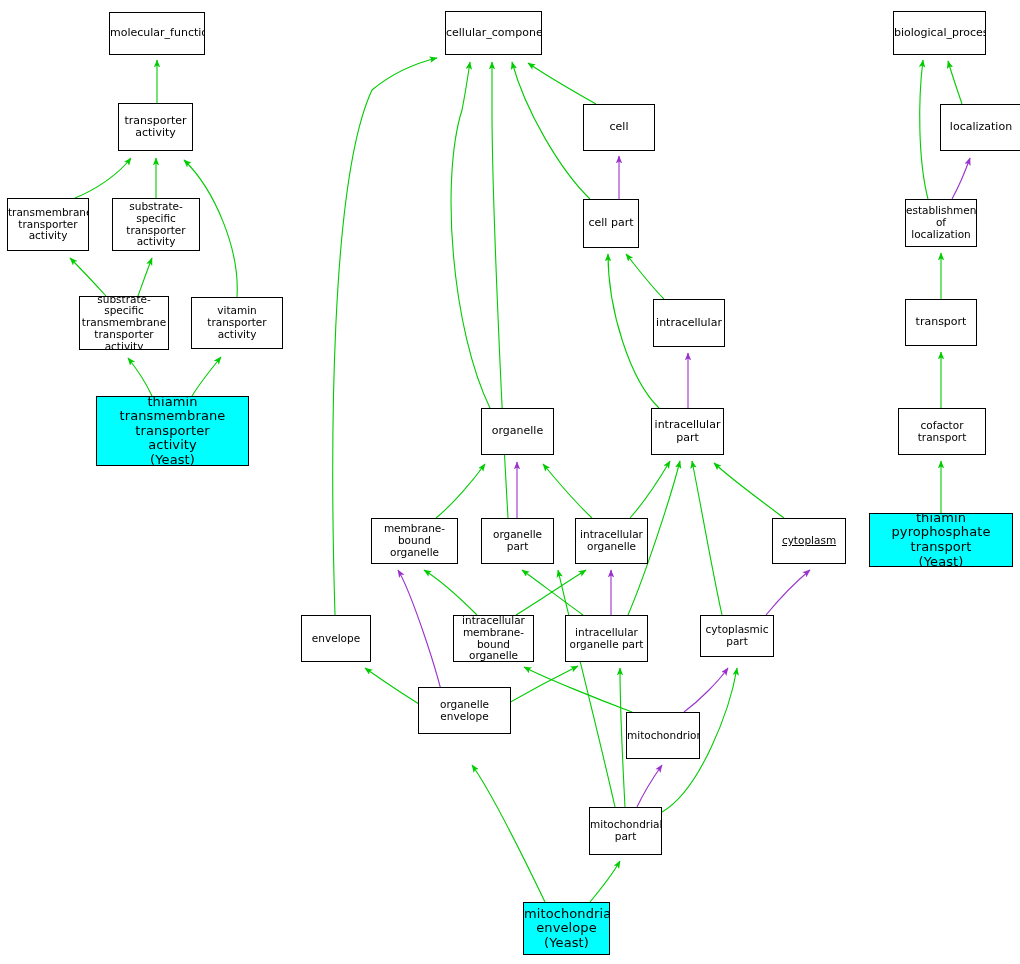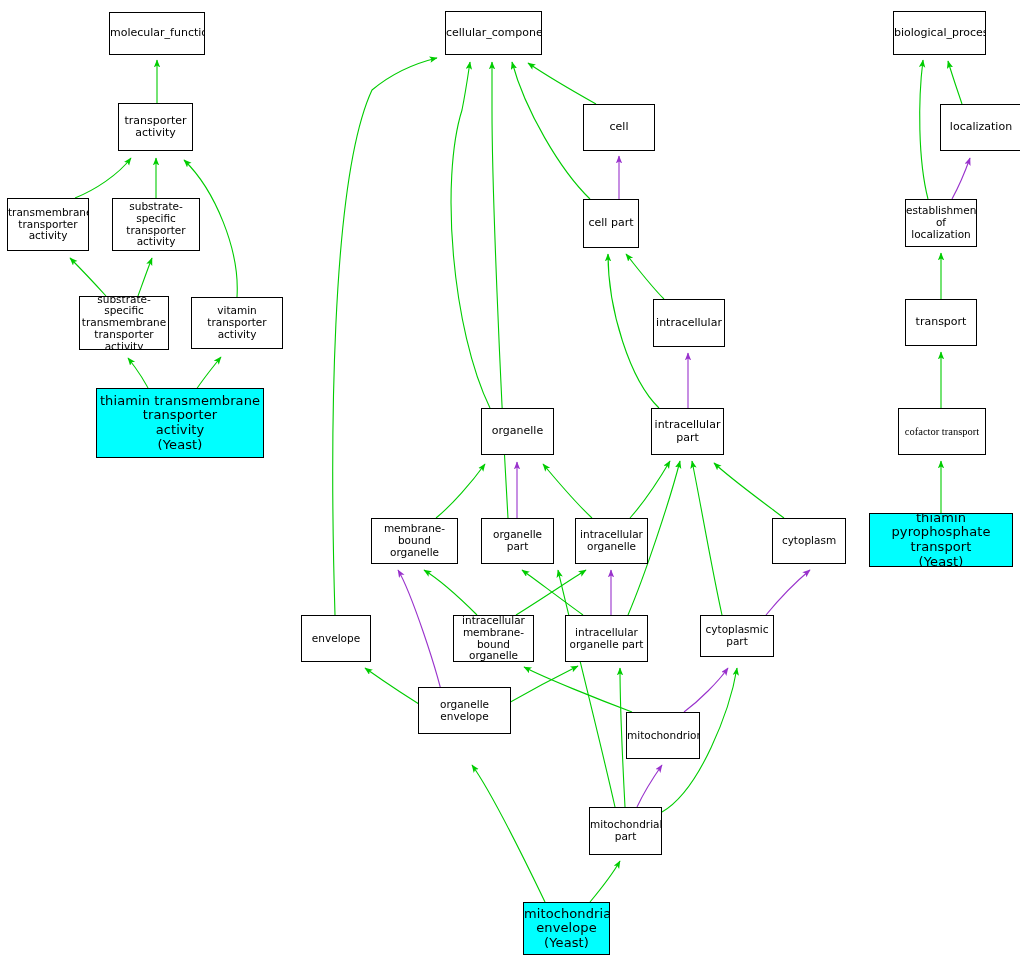--- a/index.html
+++ b/index.html
@@ -139,21 +139,21 @@
       <div class="go-node sz-10" style="left: 79px; top: 296px; width: 90px; height: 54px;">
         <span class="lbl">substrate-specific
 transmembrane
 transporter
 activity</span>
       </div>
       <div class="go-node sz-10" style="left: 191px; top: 297px; width: 92px; height: 52px;">
         <span class="lbl">vitamin transporter
 activity</span>
       </div>
-      <div class="go-node sz-11 hl" style="left: 96px; top: 388px; width: 168px; height: 70px;">
+      <div class="go-node sz-11 hl" style="left: 96px; top: 396px; width: 153px; height: 70px;">
         <span class="lbl">thiamin transmembrane
 transporter
 activity
 (Yeast)</span>
       </div>
       <div class="go-node sz-11" style="left: 445px; top: 11px; width: 97px; height: 44px;">
         <span class="lbl">cellular_component</span>
       </div>
       <div class="go-node sz-11" style="left: 583px; top: 104px; width: 72px; height: 47px;">
         <span class="lbl">cell</span>
@@ -175,21 +175,21 @@
         <span class="lbl">membrane-bound
 organelle</span>
       </div>
       <div class="go-node sz-10" style="left: 481px; top: 518px; width: 73px; height: 46px;">
         <span class="lbl">organelle part</span>
       </div>
       <div class="go-node sz-10" style="left: 575px; top: 518px; width: 73px; height: 46px;">
         <span class="lbl">intracellular
 organelle</span>
       </div>
-      <div class="go-node sz-10" style="left: 772px; top: 518px; width: 74px; height: 46px;">
+      <div class="go-node sz-10" style="left: 772px; top: 518px; width: 74px; height: 46px; text-decoration: underline;">
         <span class="lbl">cytoplasm</span>
       </div>
       <div class="go-node sz-10" style="left: 301px; top: 615px; width: 70px; height: 47px;">
         <span class="lbl">envelope</span>
       </div>
       <div class="go-node sz-10" style="left: 453px; top: 615px; width: 81px; height: 47px;">
         <span class="lbl">intracellular
 membrane-bound
 organelle</span>
       </div>
@@ -222,21 +222,21 @@
       <div class="go-node sz-11" style="left: 940px; top: 104px; width: 82px; height: 47px;">
         <span class="lbl">localization</span>
       </div>
       <div class="go-node sz-10" style="left: 905px; top: 199px; width: 72px; height: 48px;">
         <span class="lbl">establishment
 of localization</span>
       </div>
       <div class="go-node sz-11" style="left: 905px; top: 299px; width: 72px; height: 47px;">
         <span class="lbl">transport</span>
       </div>
-      <div class="go-node sz-10" style="left: 898px; top: 408px; width: 88px; height: 47px; font-family: Liberation Serif, serif;">
+      <div class="go-node sz-10" style="left: 898px; top: 408px; width: 88px; height: 47px;">
         <span class="lbl">cofactor transport</span>
       </div>
       <div class="go-node sz-11 hl" style="left: 869px; top: 513px; width: 144px; height: 54px;">
         <span class="lbl">thiamin pyrophosphate
 transport
 (Yeast)</span>
       </div>
     </div>
 </div>
 

